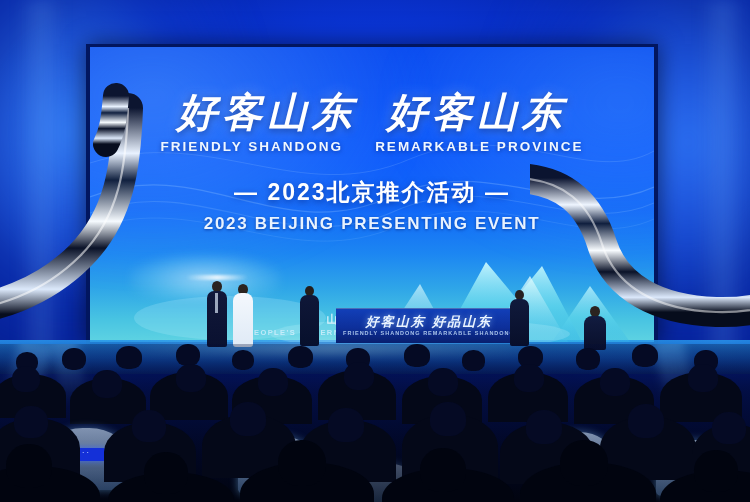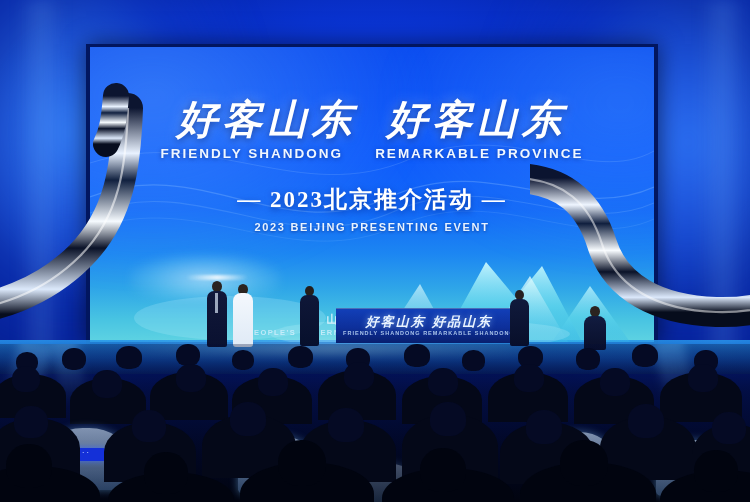--- a/index.html
+++ b/index.html
@@ -59,21 +59,21 @@
     background:radial-gradient(ellipse at 70% 30%, rgba(90,170,255,.3) 0%, rgba(0,0,0,0) 70%);
     filter:blur(12px);
   }
   .led-wave{
     position:absolute;left:0;right:0;top:0;bottom:0;
     opacity:.55;
   }
 
   
   .title-block{
-    position:absolute;left:0;right:0;top:52px;
+    position:absolute;left:0;right:0;top:45px;
     text-align:center;
     z-index:6;
   }
   .cn-title-row{
     display:flex;justify-content:center;align-items:baseline;gap:30px;
   }
   .cn-title{
     font-family:"DejaVu Serif",serif;
     font-size:40px;line-height:1;
     color:#ffffff;
@@ -87,28 +87,28 @@
     margin-top:7px;
   }
   .en-sub{
     font-size:13.5px;letter-spacing:2.0px;color:#f0f7ff;
     font-weight:600;
     text-shadow:0 1px 4px rgba(0,30,120,.6);
     white-space:nowrap;
   }
   .event-cn{
     margin-top:23px;
-    font-family:Liberation Serif, serif;
+    font-family:Liberation Sans, sans-serif;
     font-size:23px;font-weight:700;color:#ffffff;
     letter-spacing:2px;
     text-shadow:0 2px 6px rgba(0,30,120,.6);
   }
   .event-en{
     margin-top:6px;
-    font-size:11px;letter-spacing:1.7px;color:#e8f3ff;font-weight:700;
+    font-size:17px;letter-spacing:1.7px;color:#e8f3ff;font-weight:700;
     text-shadow:0 1px 3px rgba(0,30,120,.6);
   }
   .gov-cn{
     position:absolute;left:0;right:0;top:265px;text-align:center;
     font-size:11px;color:rgba(235,246,255,.82);letter-spacing:2px;font-weight:600;
     z-index:6;
   }
   .gov-en{
     position:absolute;left:0;right:0;top:281px;text-align:center;
     font-size:7.5px;color:rgba(225,242,255,.72);letter-spacing:1.4px;font-weight:600;

